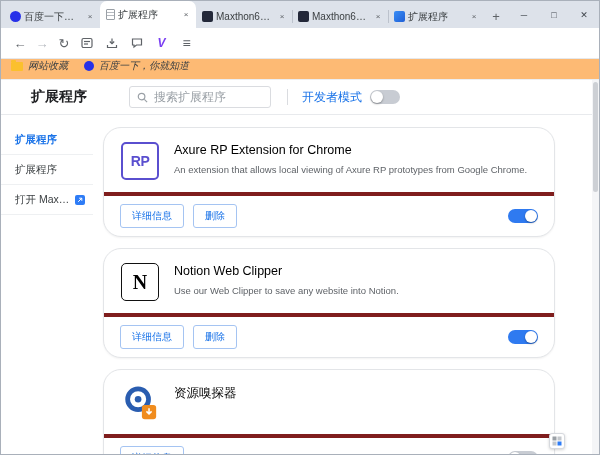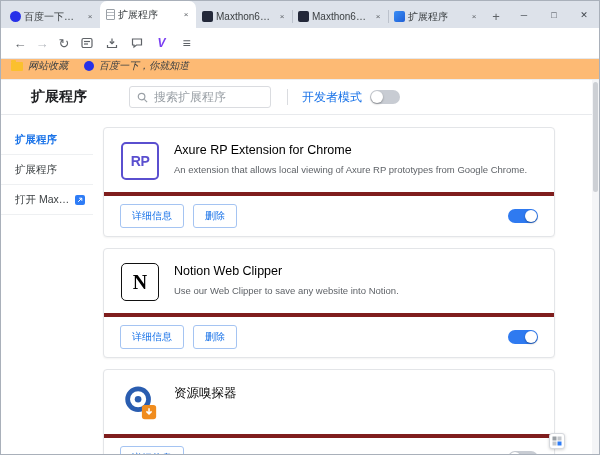--- a/index.html
+++ b/index.html
@@ -75,21 +75,21 @@
   .toggle.on  { background:#2f7af0; } .toggle.on::after  { right:1px; }
 
   .page-body { flex:1; display:flex; overflow:hidden; }
   .sidebar { width:92px; flex-shrink:0; padding-top:10px; }
   .side-item { height:30px; display:flex; align-items:center; gap:4px; padding:0 8px 0 14px;
                font-size:10.5px; color:#3c4043; border-bottom:1px solid #eef0f2; white-space:nowrap; overflow:hidden; }
   .side-item.active { color:#1a73e8; font-weight:bold; }
   .side-label { overflow:hidden; text-overflow:ellipsis; }
 
   .main { flex:1; padding:12px 44px 0 10px; overflow:hidden; }
-  .card { border:1px solid #e3e5e8; border-radius:4px; margin-bottom:11px; background:#fff;
+  .card { border:1px solid #e3e5e8; border-radius:18px; margin-bottom:11px; background:#fff;
           box-shadow:0 1px 2px rgba(0,0,0,.05); }
   .card-top { display:flex; padding:13px 16px 11px 16px; gap:14px; }
   .ext-icon { width:40px; height:40px; flex-shrink:0; display:flex; align-items:center; justify-content:center; }
   .axure-icon { width:38px; height:38px; border-radius:5px; background:#fff; border:2px solid #5a4fcf;
                 display:flex; align-items:center; justify-content:center; font-weight:bold; font-size:14px;
                 color:#5a4fcf; letter-spacing:-.5px; }
   .notion-icon { width:38px; height:38px; border-radius:5px; background:#fff; border:1.5px solid #111;
                  display:flex; align-items:center; justify-content:center;
                  font-family:"Liberation Serif", serif; font-weight:bold; font-size:20px; color:#000; }
   .ext-texts { flex:1; min-width:0; padding-top:2px; }

